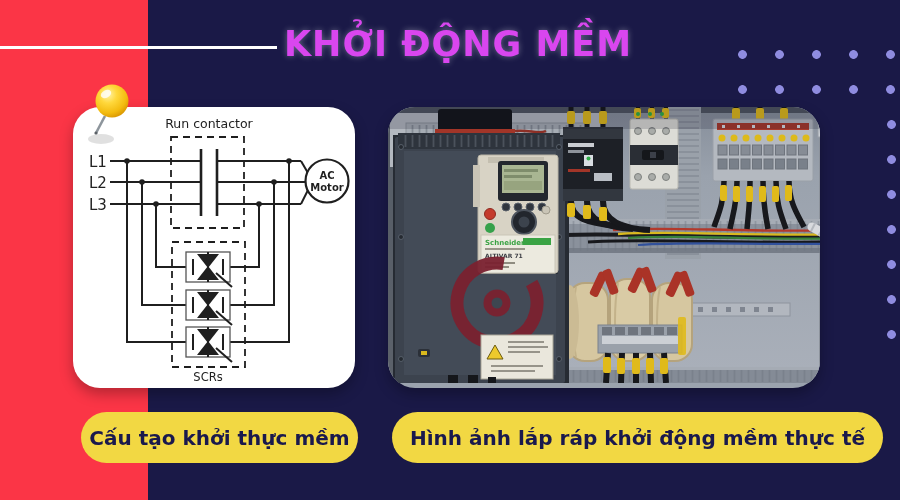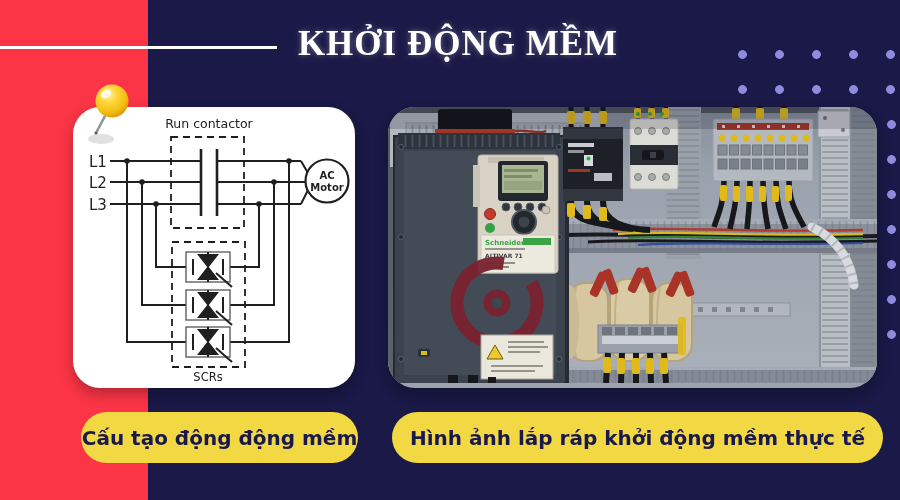--- a/index.html
+++ b/index.html
@@ -5,31 +5,30 @@
   html,body{margin:0;padding:0;background:#333;}
   .stage{
     position:relative;width:900px;height:500px;overflow:hidden;
     background:#1a1947;
     font-family:"DejaVu Sans","Liberation Sans",sans-serif;
   }
   .red-band{position:absolute;left:0;top:0;width:148px;height:500px;background:#fb3546;}
   .white-line{position:absolute;left:0;top:46px;width:277px;height:3px;background:#ffffff;}
   .title{
     position:absolute;left:150px;top:20px;width:616px;height:48px;
-    text-align:center;color:#ffffff;font-size:35px;font-weight:bold;
+    text-align:center;color:#d946ef;font-size:35px;font-weight:bold;
     letter-spacing:1px;line-height:48px;
     text-shadow:0 0 6px rgba(255,255,255,0.35);
-    font-family:Liberation Serif, serif;
   }
   .dots{position:absolute;background-image:radial-gradient(circle,#8f8ce0 4px,transparent 4.7px);background-size:37px 35px;}
   .dots-top{left:724px;top:37px;width:186px;height:70px;}
   .dots-right{left:873px;top:107px;width:37px;height:245px;}
   .card{position:absolute;top:107px;height:281px;border-radius:27px;box-shadow:0 6px 14px rgba(0,0,0,0.28);}
   .diagram-card{left:73px;width:282px;background:#ffffff;}
-  .photo-card{left:388px;width:489px;background:#9ba3ae;overflow:hidden;}
+  .photo-card{left:388px;width:432px;background:#9ba3ae;overflow:hidden;}
   .photo-card svg{display:block;}
   .pushpin{position:absolute;left:84px;top:76px;z-index:5;}
   .pill{
     position:absolute;top:412px;height:51px;background:#f2d843;border-radius:26px;
     display:flex;align-items:center;justify-content:center;
     color:#1a194d;font-weight:bold;font-size:20px;z-index:4;
   }
   .pill-left{left:81px;width:277px;}
   .pill-right{left:392px;width:491px;}
   svg text{font-family:"DejaVu Sans","Liberation Sans",sans-serif;}
@@ -451,16 +450,16 @@
 
       <g>
         <path d="M424,120 C448,132 462,150 466,178" stroke="#d8dade" stroke-width="9" fill="none" stroke-linecap="round"></path>
         <path d="M424,120 C448,132 462,150 466,178" stroke="#aeb2b8" stroke-width="9" fill="none" stroke-dasharray="2 7" opacity="0.85"></path>
       </g>
 
       <rect width="489" height="22" fill="#0a0a22" opacity="0.18"></rect>
     </svg>
   </div>
 
-  <div class="pill pill-left">Cấu tạo động động mềm</div>
+  <div class="pill pill-left">Cấu tạo khởi thực mềm</div>
   <div class="pill pill-right">Hình ảnh lắp ráp khởi động mềm thực tế</div>
 
 </div>
 
 </body></html>

